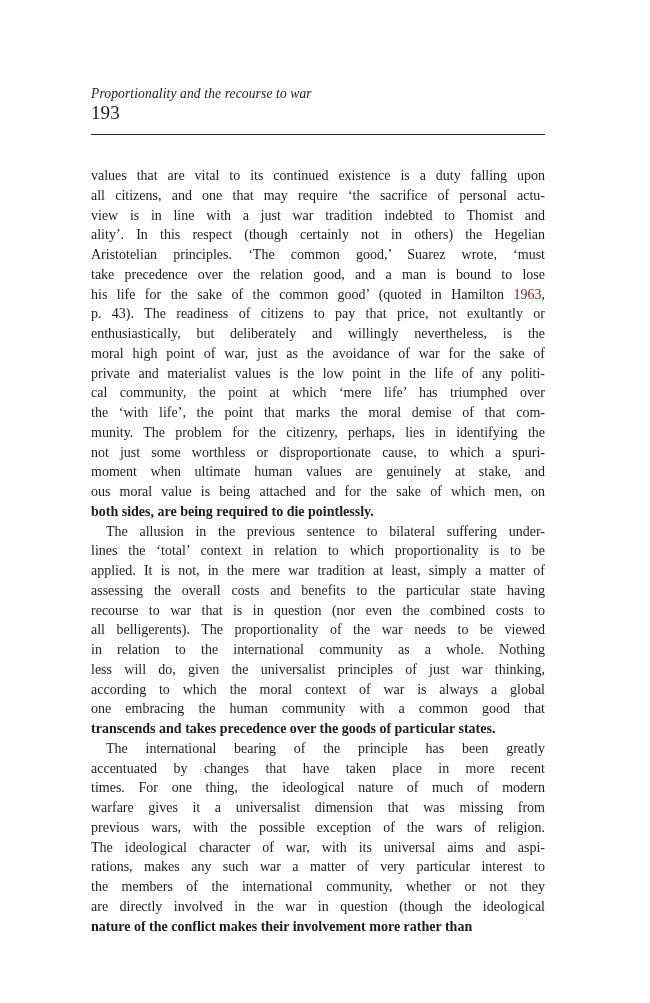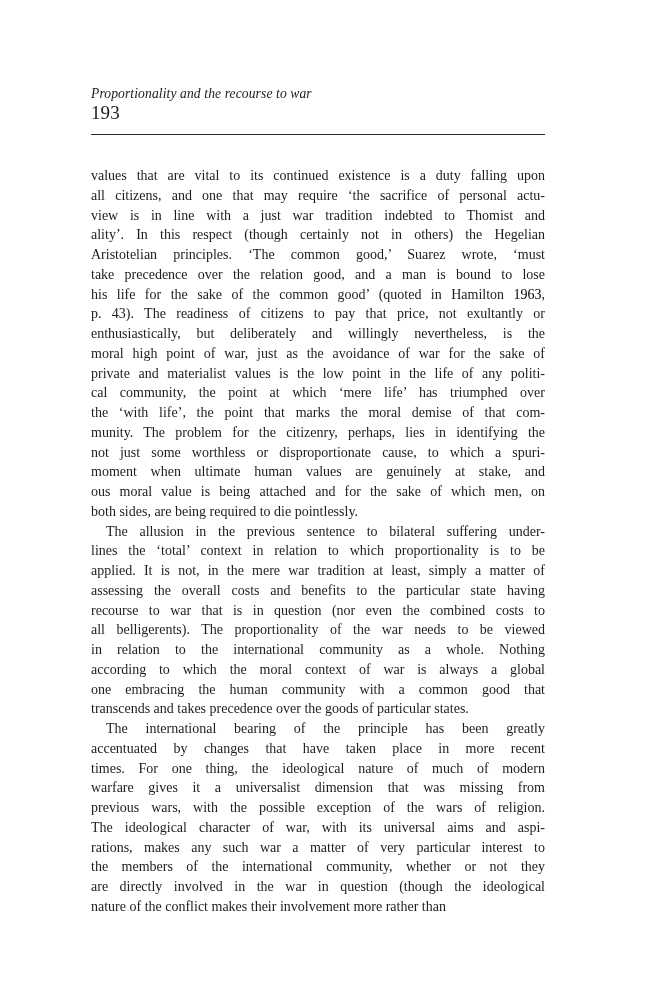--- a/index.html
+++ b/index.html
@@ -60,26 +60,27 @@
   .ln {
     display: block;
     text-align: justify;
     text-align-last: justify;
     white-space: nowrap;
     overflow: visible;
   }
   .ln.last {
     text-align: center;
     text-align-last: left;
+    font-weight: bold;
   }
   .ln.indent {
     text-indent: 15px;
   }
   .cite-link {
-    color: #000000;
+    color: #7f1d1d;
     text-decoration: none;
   }
 </style>
 </head>
 <body>
 
 <div class="page">
 
   <div class="content">
 
@@ -110,20 +111,21 @@
           <span class="ln last">both sides, are being required to die pointlessly.</span>
         </p>
         <p class="para">
           <span class="ln indent">The allusion in the previous sentence to bilateral suffering under-</span>
           <span class="ln">lines the ‘total’ context in relation to which proportionality is to be</span>
           <span class="ln">applied. It is not, in the mere war tradition at least, simply a matter of</span>
           <span class="ln">assessing the overall costs and benefits to the particular state having</span>
           <span class="ln">recourse to war that is in question (nor even the combined costs to</span>
           <span class="ln">all belligerents). The proportionality of the war needs to be viewed</span>
           <span class="ln">in relation to the international community as a whole. Nothing</span>
+          <span class="ln">less will do, given the universalist principles of just war thinking,</span>
           <span class="ln">according to which the moral context of war is always a global</span>
           <span class="ln">one embracing the human community with a common good that</span>
           <span class="ln last">transcends and takes precedence over the goods of particular states.</span>
         </p>
         <p class="para">
           <span class="ln indent">The international bearing of the principle has been greatly</span>
           <span class="ln">accentuated by changes that have taken place in more recent</span>
           <span class="ln">times. For one thing, the ideological nature of much of modern</span>
           <span class="ln">warfare gives it a universalist dimension that was missing from</span>
           <span class="ln">previous wars, with the possible exception of the wars of religion.</span>

